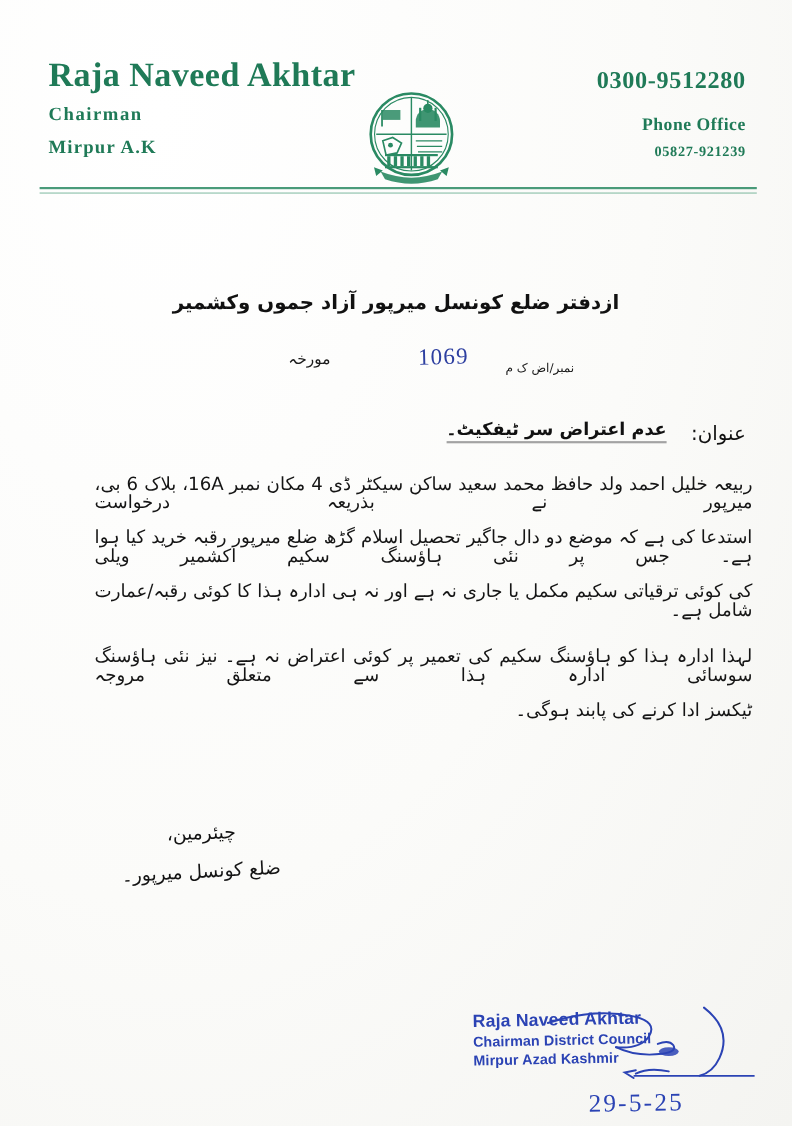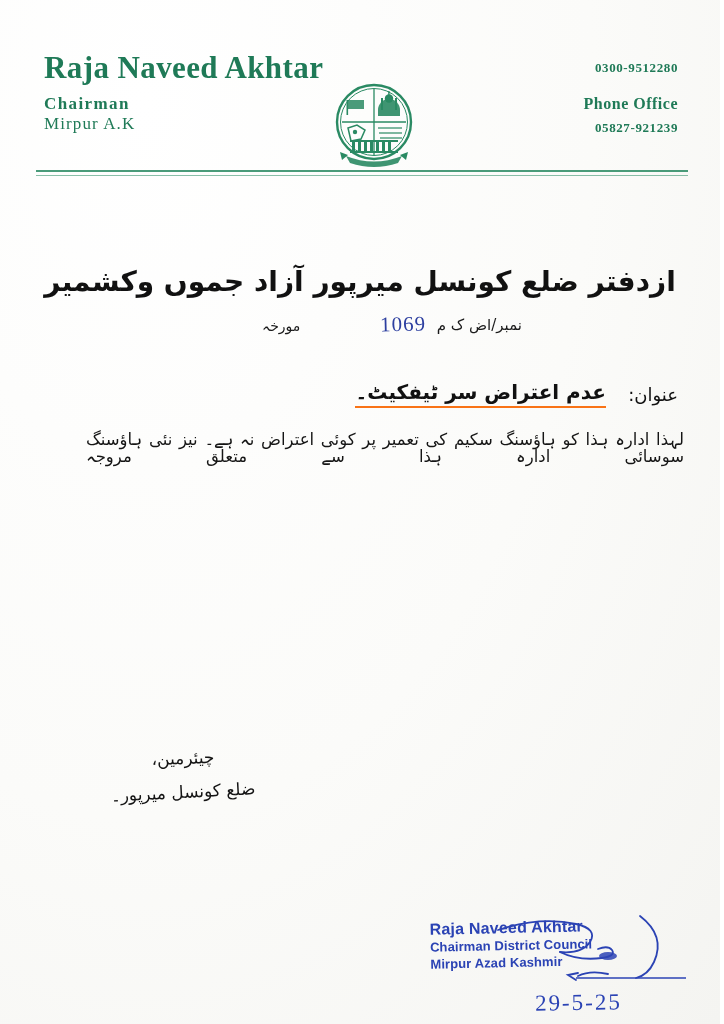--- a/index.html
+++ b/index.html
@@ -59,34 +59,34 @@
     font-family: "Liberation Serif", serif;
     font-size: 17px;
     font-weight: bold;
     letter-spacing: 1.1px;
     margin-top: 7px;
     white-space: nowrap;
   }
   .lh-city {
     font-family: "Liberation Serif", serif;
     font-size: 17px;
-    font-weight: normal;
+    font-weight: bold;
     letter-spacing: 1.1px;
-    margin-top: 0;
+    margin-top: 10px;
     white-space: nowrap;
   }
   .lh-right {
     position: absolute;
     right: 46px;
     top: 60px;
     color: #1f7a57;
     text-align: right;
   }
   .lh-mobile {
-    font-size: 13px;
+    font-size: 22px;
     font-weight: bold;
     letter-spacing: 0.6px;
     white-space: nowrap;
   }
   .lh-phlabel {
     font-size: 16px;
     font-weight: bold;
     letter-spacing: 0.5px;
     margin-top: 19px;
     white-space: nowrap;
@@ -122,35 +122,35 @@
   .urdu {
     direction: rtl;
     font-family: "DejaVu Sans", sans-serif;
     color: #161616;
   }
   .doc-heading {
     position: absolute;
     left: 0; right: 0;
     top: 265px;
     text-align: center;
-    font-size: 28px;
+    font-size: 18px;
     font-weight: bold;
     color: #111;
   }
   .refline {
     position: absolute;
     top: 312px;
     left: 262px;
     width: 260px;
     height: 34px;
   }
   .ref-label {
     position: absolute;
-    right: 0; top: 4px;
-    font-size: 15px;
+    right: 0; top: 16px;
+    font-size: 11px;
     color: #1a1a1a;
     text-align: center;
   }
   .ref-value {
     position: absolute;
     right: 96px; top: 0px;
     font-family: "Liberation Serif", serif;
     font-size: 21px;
     color: #2d3fa0;
     letter-spacing: 1px;
@@ -172,24 +172,24 @@
   }
   .subject-label {
     position: absolute;
     right: 0; top: 4px;
     font-size: 18px;
     color: #111;
   }
   .subject-value {
     position: absolute;
     right: 72px; top: 0;
-    font-size: 20px;
+    font-size: 16px;
     font-weight: bold;
     color: #111;
-    border-bottom: 2px solid #f97316;
+    border-bottom: 2px solid #a3a3a3;
     padding-bottom: 2px;
   }
 
   .body-block {
     position: absolute;
     top: 432px;
     left: 86px;
     width: 598px;
   }
   .body-line {
@@ -349,21 +349,25 @@
     <span class="ref-value">1069</span>
     <span class="ref-date-label">مورخہ</span>
   </div>
 
   <div class="subject-row urdu">
     <span class="subject-label">عنوان:</span>
     <span class="subject-value">عدم اعتراض سر ٹیفکیٹ۔</span>
   </div>
 
   <div class="body-block urdu">
+    <div class="body-line">ربیعہ خلیل احمد ولد حافظ محمد سعید ساکن سیکٹر ڈی 4 مکان نمبر 16A، بلاک 6 بی، میرپور نے بذریعہ درخواست</div>
+    <div class="body-line">استدعا کی ہے کہ موضع دو دال جاگیر تحصیل اسلام گڑھ ضلع میرپور رقبہ خرید کیا ہوا ہے۔ جس پر نئی ہاؤسنگ سکیم اکشمیر ویلی</div>
+    <div class="body-line last-of-para para-gap">کی کوئی ترقیاتی سکیم مکمل یا جاری نہ ہے اور نہ ہی ادارہ ہذا کا کوئی رقبہ/عمارت شامل ہے۔</div>
     <div class="body-line">لہذا ادارہ ہذا کو ہاؤسنگ سکیم کی تعمیر پر کوئی اعتراض نہ ہے۔ نیز نئی ہاؤسنگ سوسائی ادارہ ہذا سے متعلق مروجہ</div>
+    <div class="body-line last-of-para">ٹیکسز ادا کرنے کی پابند ہوگی۔</div>
   </div>
 
   <div class="sign-block">
     <div class="sign-title">چیئرمین،</div>
     <div class="sign-org">ضلع کونسل میرپور۔</div>
   </div>
 
   <div class="stamp">
     <div class="stamp-text">
       <div class="stamp-l1">Raja Naveed Akhtar</div>

